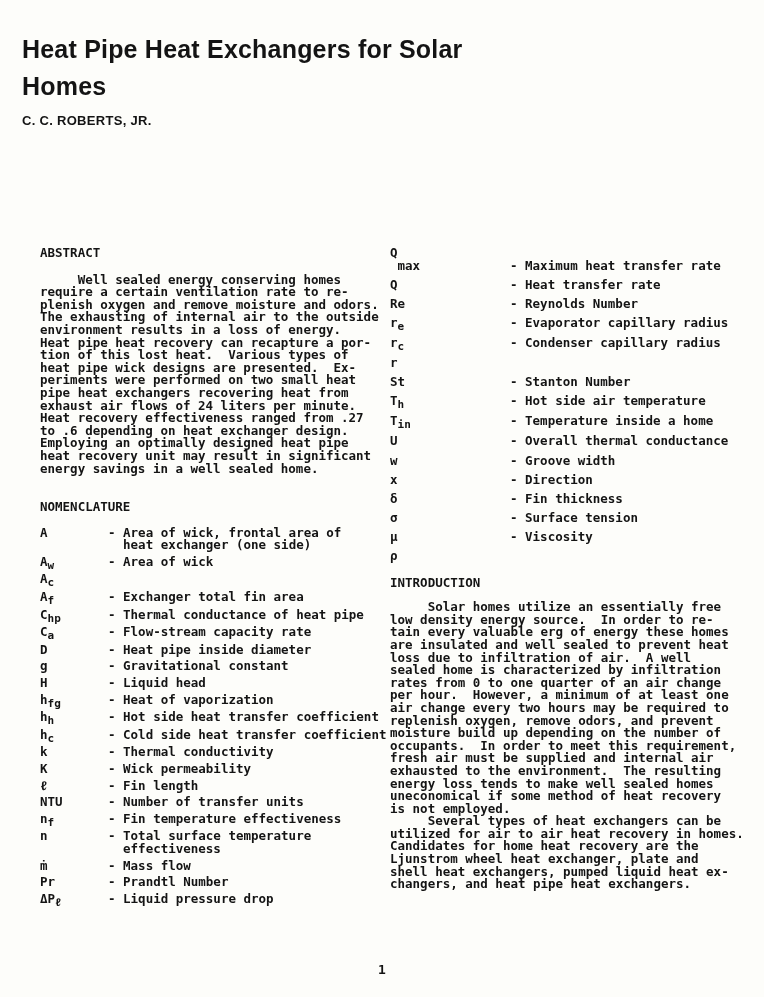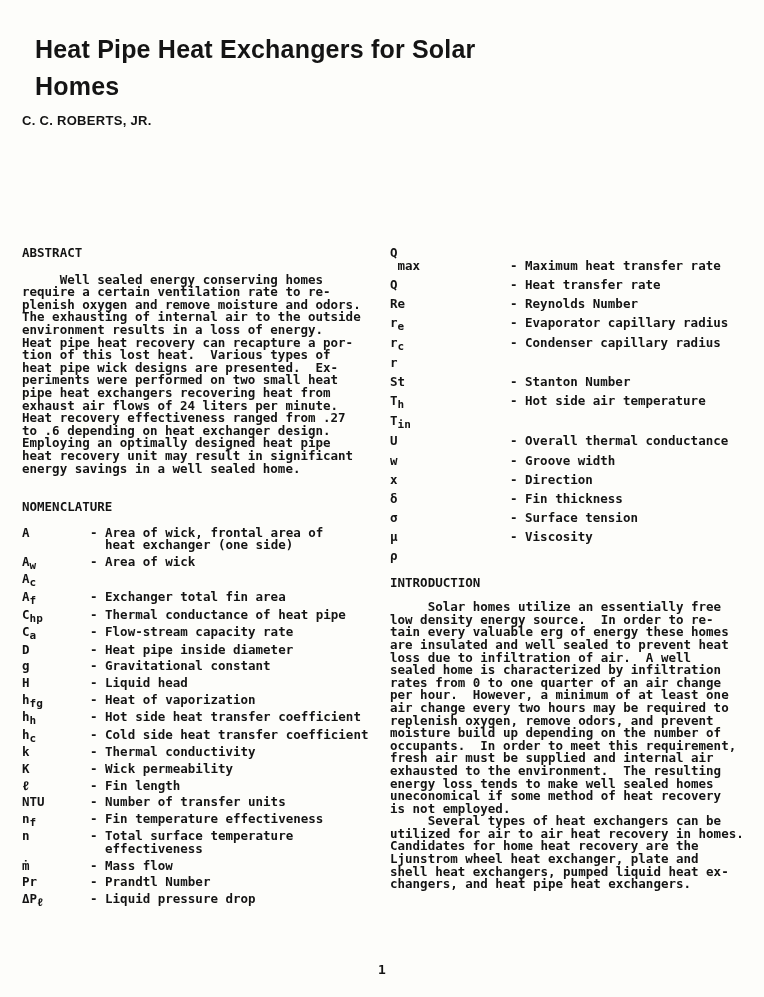--- a/index.html
+++ b/index.html
@@ -8,21 +8,21 @@
     width: 764px;
     height: 997px;
     margin: 0 auto;
     background: #fdfdfa;
     color: #141414;
     overflow: hidden;
   }
   .title {
     position: absolute;
     top: 14px;
-    left: 35px;
+    left: 22px;
     width: 520px;
     font-family: "Liberation Sans", sans-serif;
     font-weight: 700;
     font-size: 25px;
     line-height: 37px;
     letter-spacing: 0.2px;
     white-space: pre-line;
   }
   .author {
     position: absolute;
@@ -35,21 +35,21 @@
   }
   .col {
     position: absolute;
     top: 247px;
     width: 370px;
     font-family: "DejaVu Sans Mono", "Liberation Mono", monospace;
     font-weight: 700;
     font-size: 12.5px;
     line-height: 12.6px;
   }
-  .col-left  { left: 22px; }
+  .col-left  { left: 40px; }
   .col-right { left: 390px; }
   .section-heading { white-space: pre-wrap; }
   .body-text { white-space: pre-wrap; }
   .abstract-text { margin-top: 14px; }
   .nomen-heading { margin-top: 26px; }
   .nomen-list { margin-top: 13px; }
   .intro-heading { margin-top: 14px; }
   .intro-text { margin-top: 12px; }
   .nomen-row { display: flex; margin-bottom: 4px; }
   .col-right .nomen-row { margin-bottom: 6.5px; }
@@ -214,20 +214,21 @@
         <div class="nomen-row">
           <span class="sym">St</span>
           <span class="desc">- Stanton Number</span>
         </div>
         <div class="nomen-row">
           <span class="sym">T<span class="sub">h</span></span>
           <span class="desc">- Hot side air temperature</span>
         </div>
         <div class="nomen-row">
           <span class="sym">T<span class="sub">in</span></span>
+          <span class="desc">- Temperature inside a home</span>
         </div>
         <div class="nomen-row">
           <span class="sym">U</span>
           <span class="desc">- Overall thermal conductance</span>
         </div>
         <div class="nomen-row">
           <span class="sym">w</span>
           <span class="desc">- Groove width</span>
         </div>
         <div class="nomen-row">

